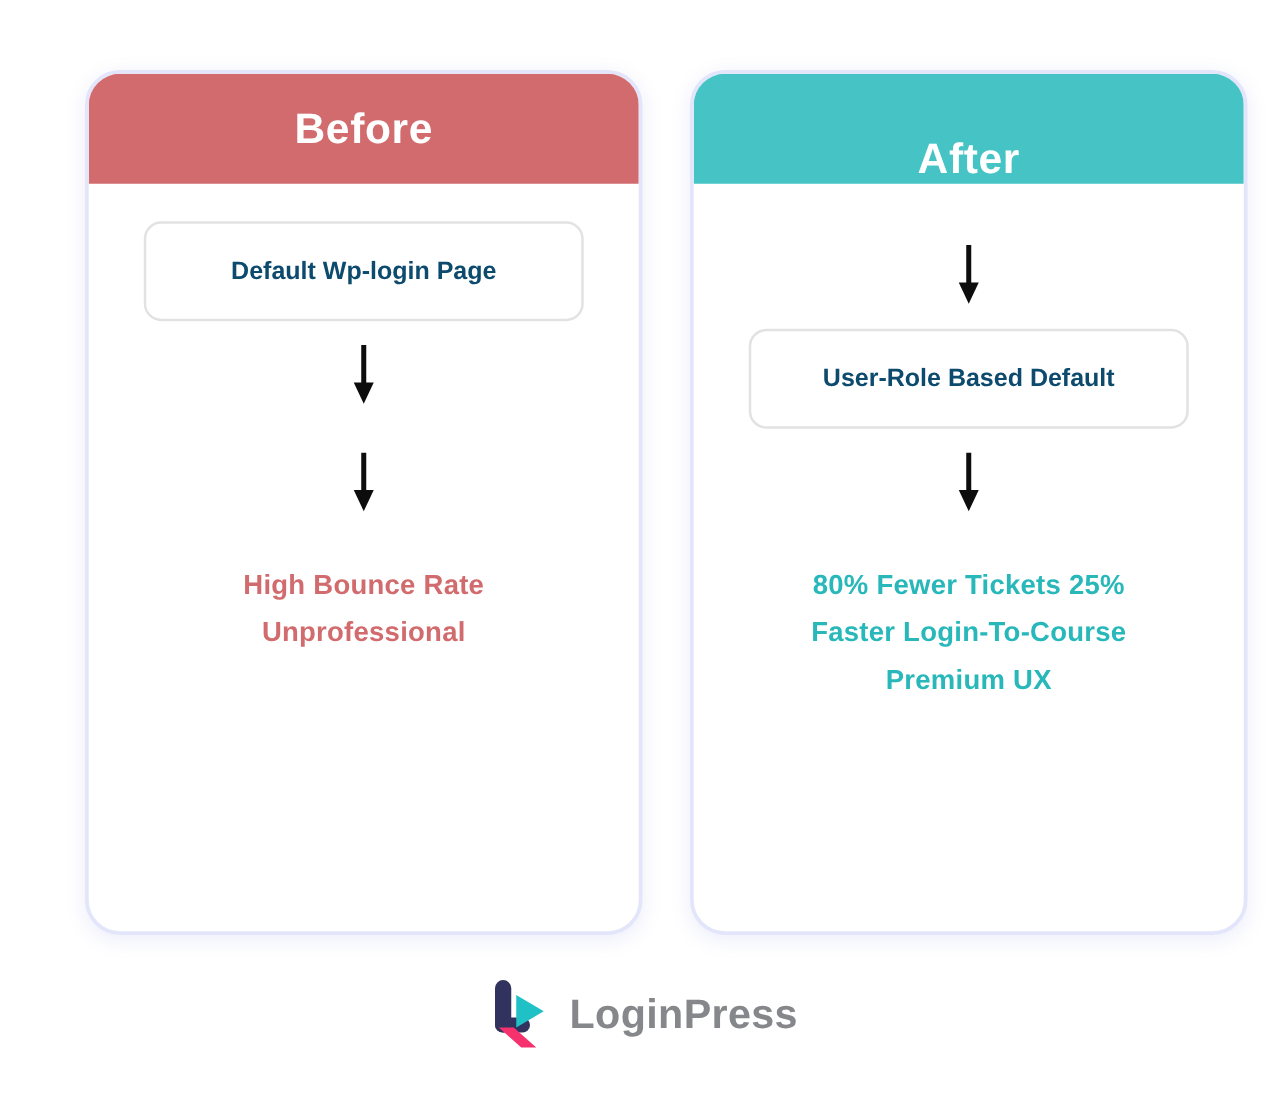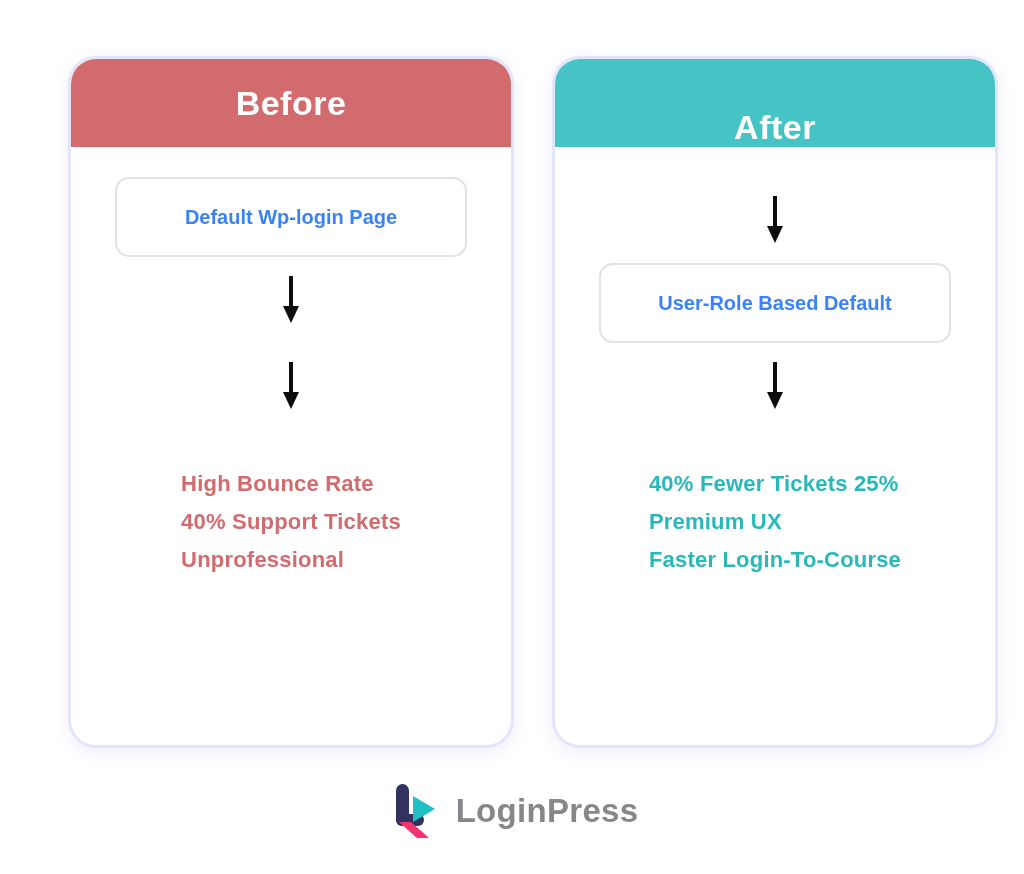--- a/index.html
+++ b/index.html
@@ -60,31 +60,32 @@
     height: 80px;
     box-sizing: border-box;
     background: #ffffff;
     border: 2px solid #e2e2e2;
     border-radius: 14px;
     display: flex;
     align-items: center;
     justify-content: center;
     font-size: 20px;
     font-weight: bold;
-    color: #3b82f6;
+    color: #0c4a6e;
     text-align: center;
   }
   .arrow-wrap {
     height: 86px;
     display: flex;
     align-items: center;
     justify-content: center;
   }
   .summary {
-    margin-top: 36px;
+    margin-top: 20px;
+    text-align: center;
     font-size: 22px;
     font-weight: bold;
     line-height: 38px;
     letter-spacing: 0.2px;
     padding: 0 20px;
   }
   .summary.before-text { color: var(--before-accent, #d26b6d); }
   .summary.after-text  { color: var(--after-accent, #28b8ba); }
   .brand {
     position: absolute;
@@ -123,21 +124,20 @@
         </div>
         <div class="arrow-wrap">
           <svg width="20" height="48" viewBox="0 0 20 48">
             <rect x="8" y="0" width="4" height="33" fill="#0d0d0d"></rect>
             <polygon points="2,30 18,30 10,47" fill="#0d0d0d"></polygon>
           </svg>
         </div>
       </div>
       <div class="summary before-text">
         <div>High Bounce Rate</div>
-        <div>40% Support Tickets</div>
         <div>Unprofessional</div>
       </div>
     </section>
 
     <section class="card">
       <header class="card-header after">
         <span>After</span>
       </header>
       <div class="flow">
         <div class="arrow-wrap">
@@ -148,23 +148,23 @@
         </div>
         <div class="step-box">User-Role Based Default</div>
         <div class="arrow-wrap">
           <svg width="20" height="48" viewBox="0 0 20 48">
             <rect x="8" y="0" width="4" height="33" fill="#0d0d0d"></rect>
             <polygon points="2,30 18,30 10,47" fill="#0d0d0d"></polygon>
           </svg>
         </div>
       </div>
       <div class="summary after-text">
-        <div>40% Fewer Tickets 25%</div>
+        <div>80% Fewer Tickets 25%</div>
+        <div>Faster Login-To-Course</div>
         <div>Premium UX</div>
-        <div>Faster Login-To-Course</div>
       </div>
     </section>
 
   </div>
 
   <footer class="brand">
     <svg width="54" height="58" viewBox="0 0 54 58">
       <rect x="10" y="2" width="13" height="42" rx="6.5" fill="#32325e"></rect>
       <rect x="10" y="32" width="28" height="12" rx="6" fill="#32325e"></rect>
       <polygon points="13,40 31,56 43,56 25,40" fill="#f5326e"></polygon>

